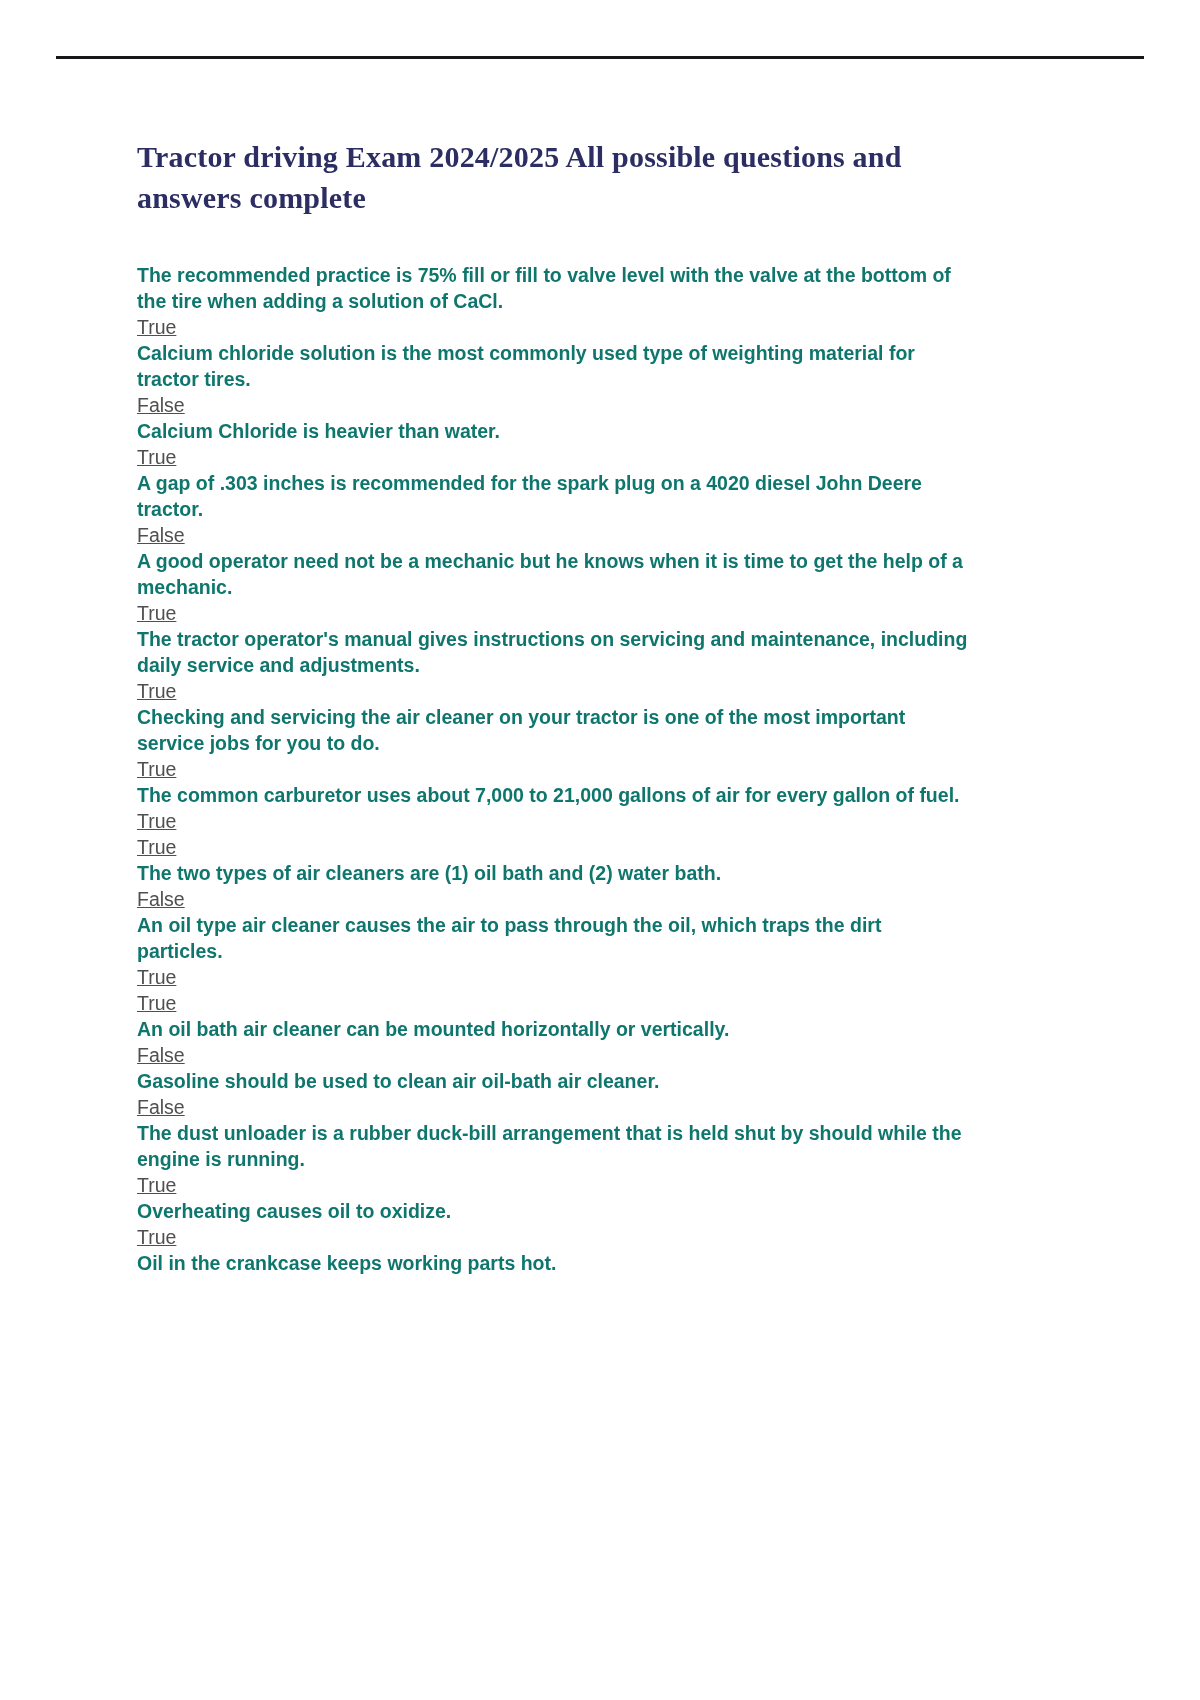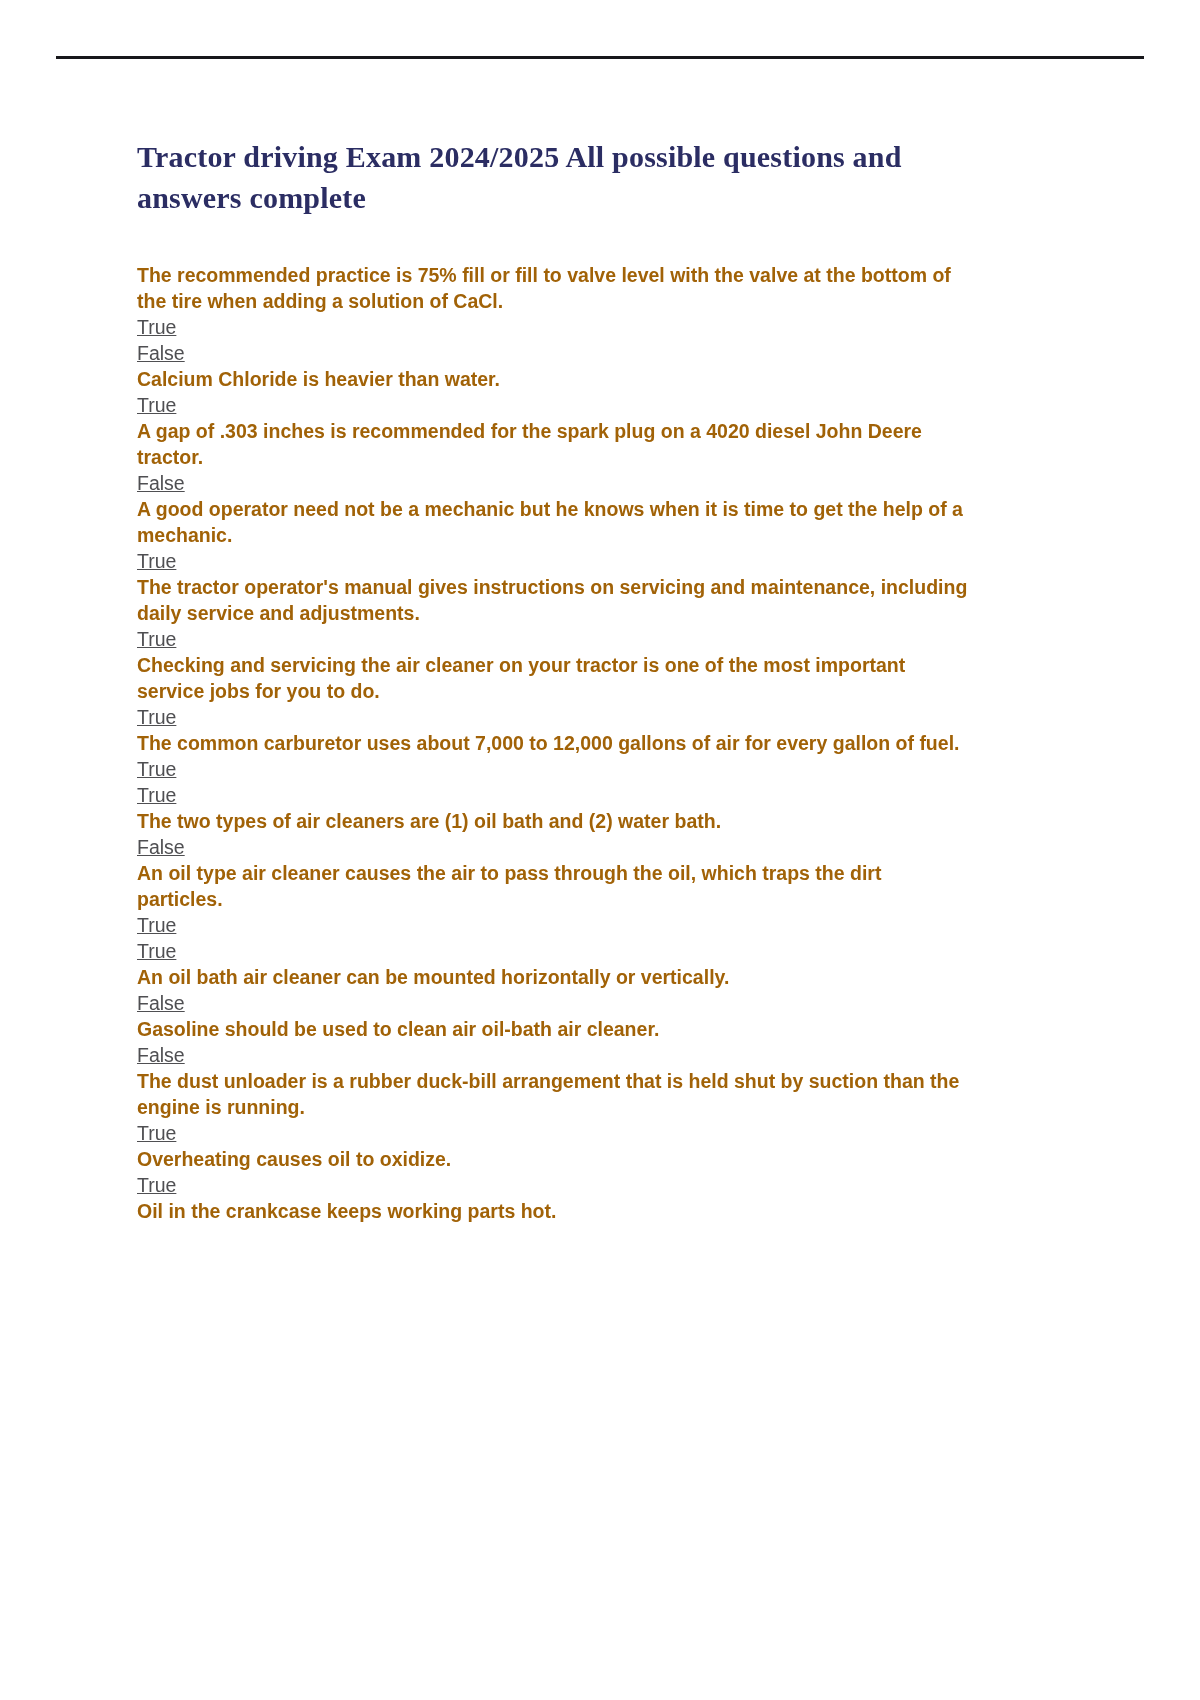--- a/index.html
+++ b/index.html
@@ -40,21 +40,21 @@
     letter-spacing: 0.2px;
   }
   .qa-list {
     margin-top: 44px;
     font-size: 19.5px;
     line-height: 26px;
   }
   .qa-item { margin: 0; }
   .question {
     font-weight: bold;
-    color: #a16207;
+    color: #0f766e;
   }
   .answer {
     font-weight: normal;
     color: #4f4f52;
     text-decoration: underline;
   }
 </style>
 </head>
 <body>
 
@@ -64,20 +64,21 @@
   <div class="content">
     <h1 class="title">Tractor driving Exam 2024/2025 All possible questions and answers complete</h1>
 
     <div class="qa-list">
   <div class="qa-item">
     <div class="question">The recommended practice is 75% fill or fill to valve level with the valve at the bottom of the tire when adding a solution of CaCl.</div>
     <div class="answer">True</div>
   </div>
 
   <div class="qa-item">
+    <div class="question">Calcium chloride solution is the most commonly used type of weighting material for tractor tires.</div>
     <div class="answer">False</div>
   </div>
 
   <div class="qa-item">
     <div class="question">Calcium Chloride is heavier than water.</div>
     <div class="answer">True</div>
   </div>
 
   <div class="qa-item">
     <div class="question">A gap of .303 inches is recommended for the spark plug on a 4020 diesel John Deere tractor.</div>
@@ -93,21 +94,21 @@
     <div class="question">The tractor operator's manual gives instructions on servicing and maintenance, including daily service and adjustments.</div>
     <div class="answer">True</div>
   </div>
 
   <div class="qa-item">
     <div class="question">Checking and servicing the air cleaner on your tractor is one of the most important service jobs for you to do.</div>
     <div class="answer">True</div>
   </div>
 
   <div class="qa-item">
-    <div class="question">The common carburetor uses about 7,000 to 12,000 gallons of air for every gallon of fuel.</div>
+    <div class="question">The common carburetor uses about 7,000 to 21,000 gallons of air for every gallon of fuel.</div>
     <div class="answer">True</div>
   </div>
 
   <div class="qa-item">
     <div class="answer">True</div>
   </div>
 
   <div class="qa-item">
     <div class="question">The two types of air cleaners are (1) oil bath and (2) water bath.</div>
     <div class="answer">False</div>
@@ -126,21 +127,21 @@
     <div class="question">An oil bath air cleaner can be mounted horizontally or vertically.</div>
     <div class="answer">False</div>
   </div>
 
   <div class="qa-item">
     <div class="question">Gasoline should be used to clean air oil-bath air cleaner.</div>
     <div class="answer">False</div>
   </div>
 
   <div class="qa-item">
-    <div class="question">The dust unloader is a rubber duck-bill arrangement that is held shut by suction than the engine is running.</div>
+    <div class="question">The dust unloader is a rubber duck-bill arrangement that is held shut by should while the engine is running.</div>
     <div class="answer">True</div>
   </div>
 
   <div class="qa-item">
     <div class="question">Overheating causes oil to oxidize.</div>
     <div class="answer">True</div>
   </div>
 
   <div class="qa-item">
     <div class="question">Oil in the crankcase keeps working parts hot.</div>

